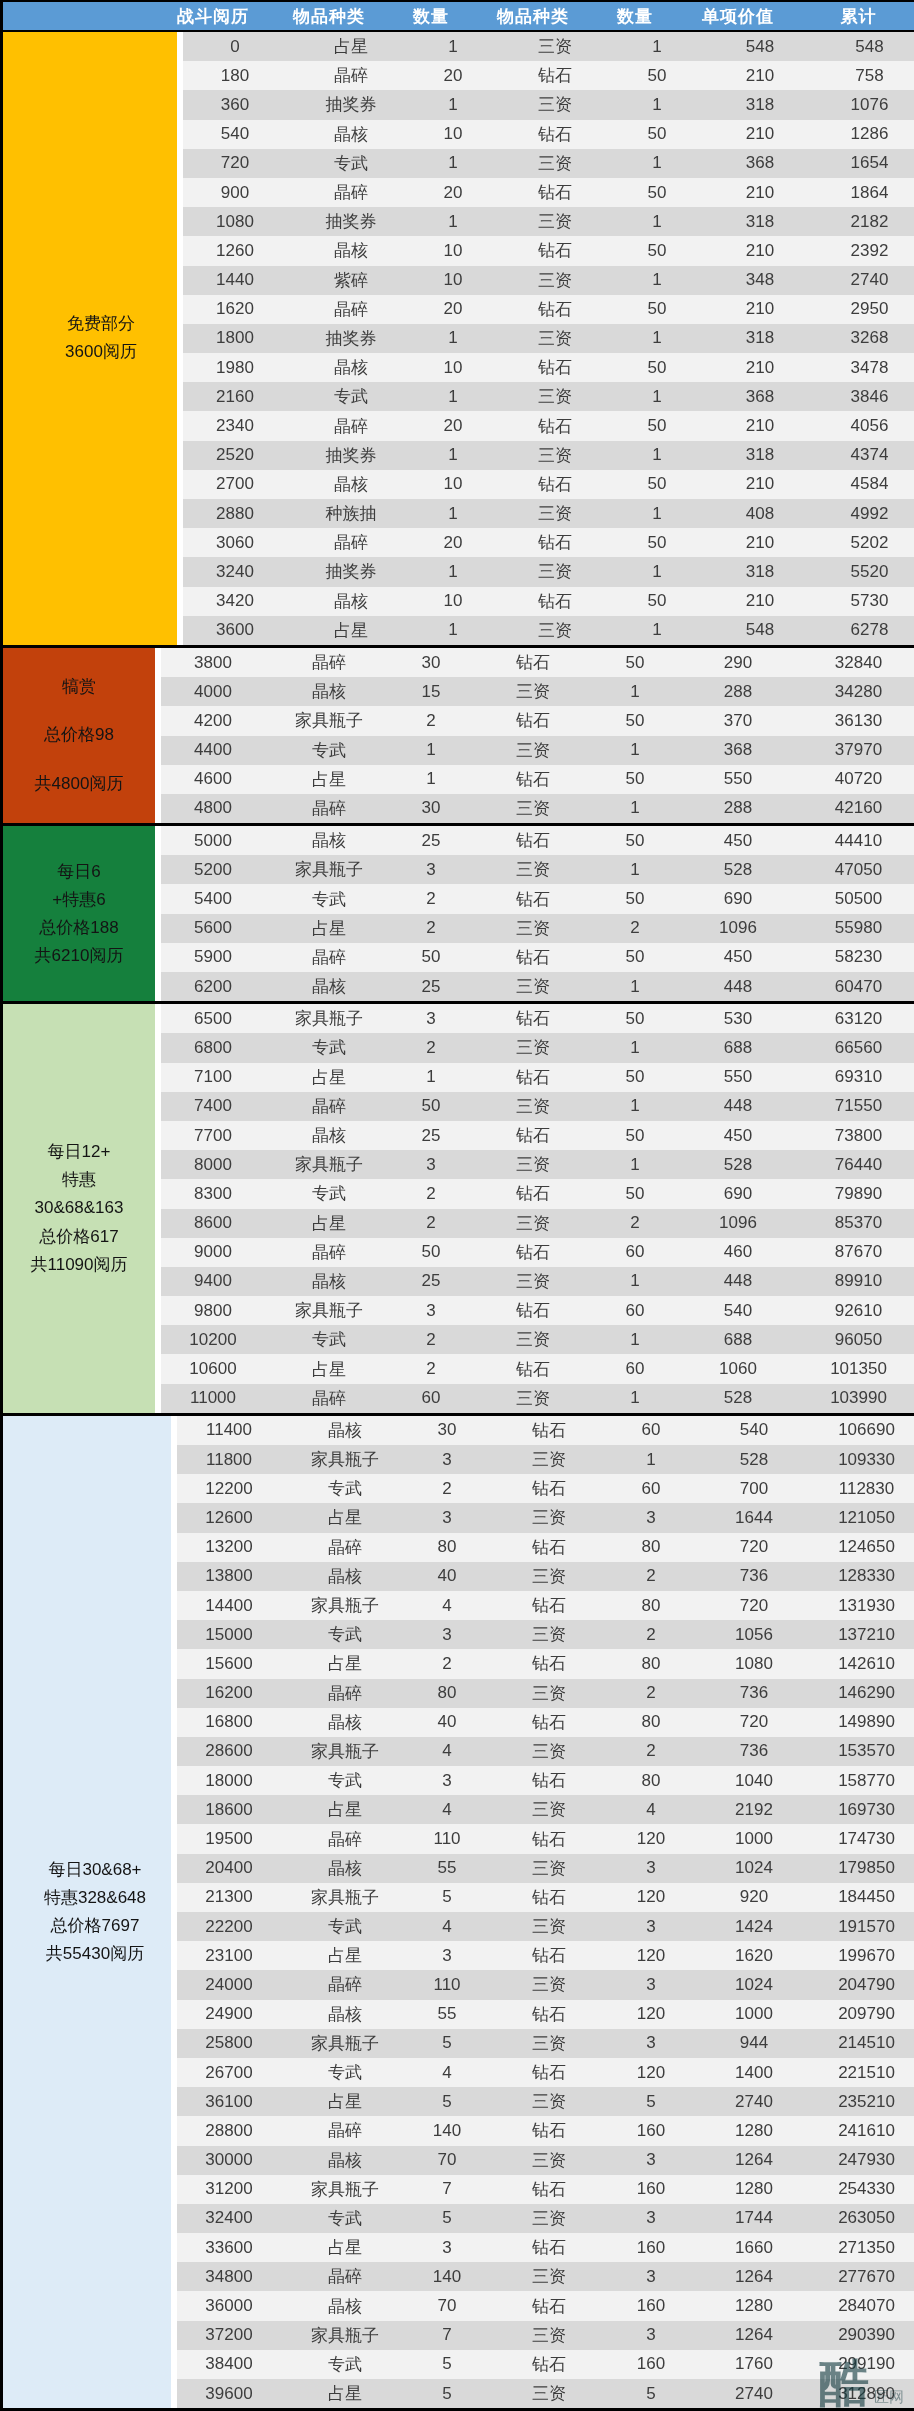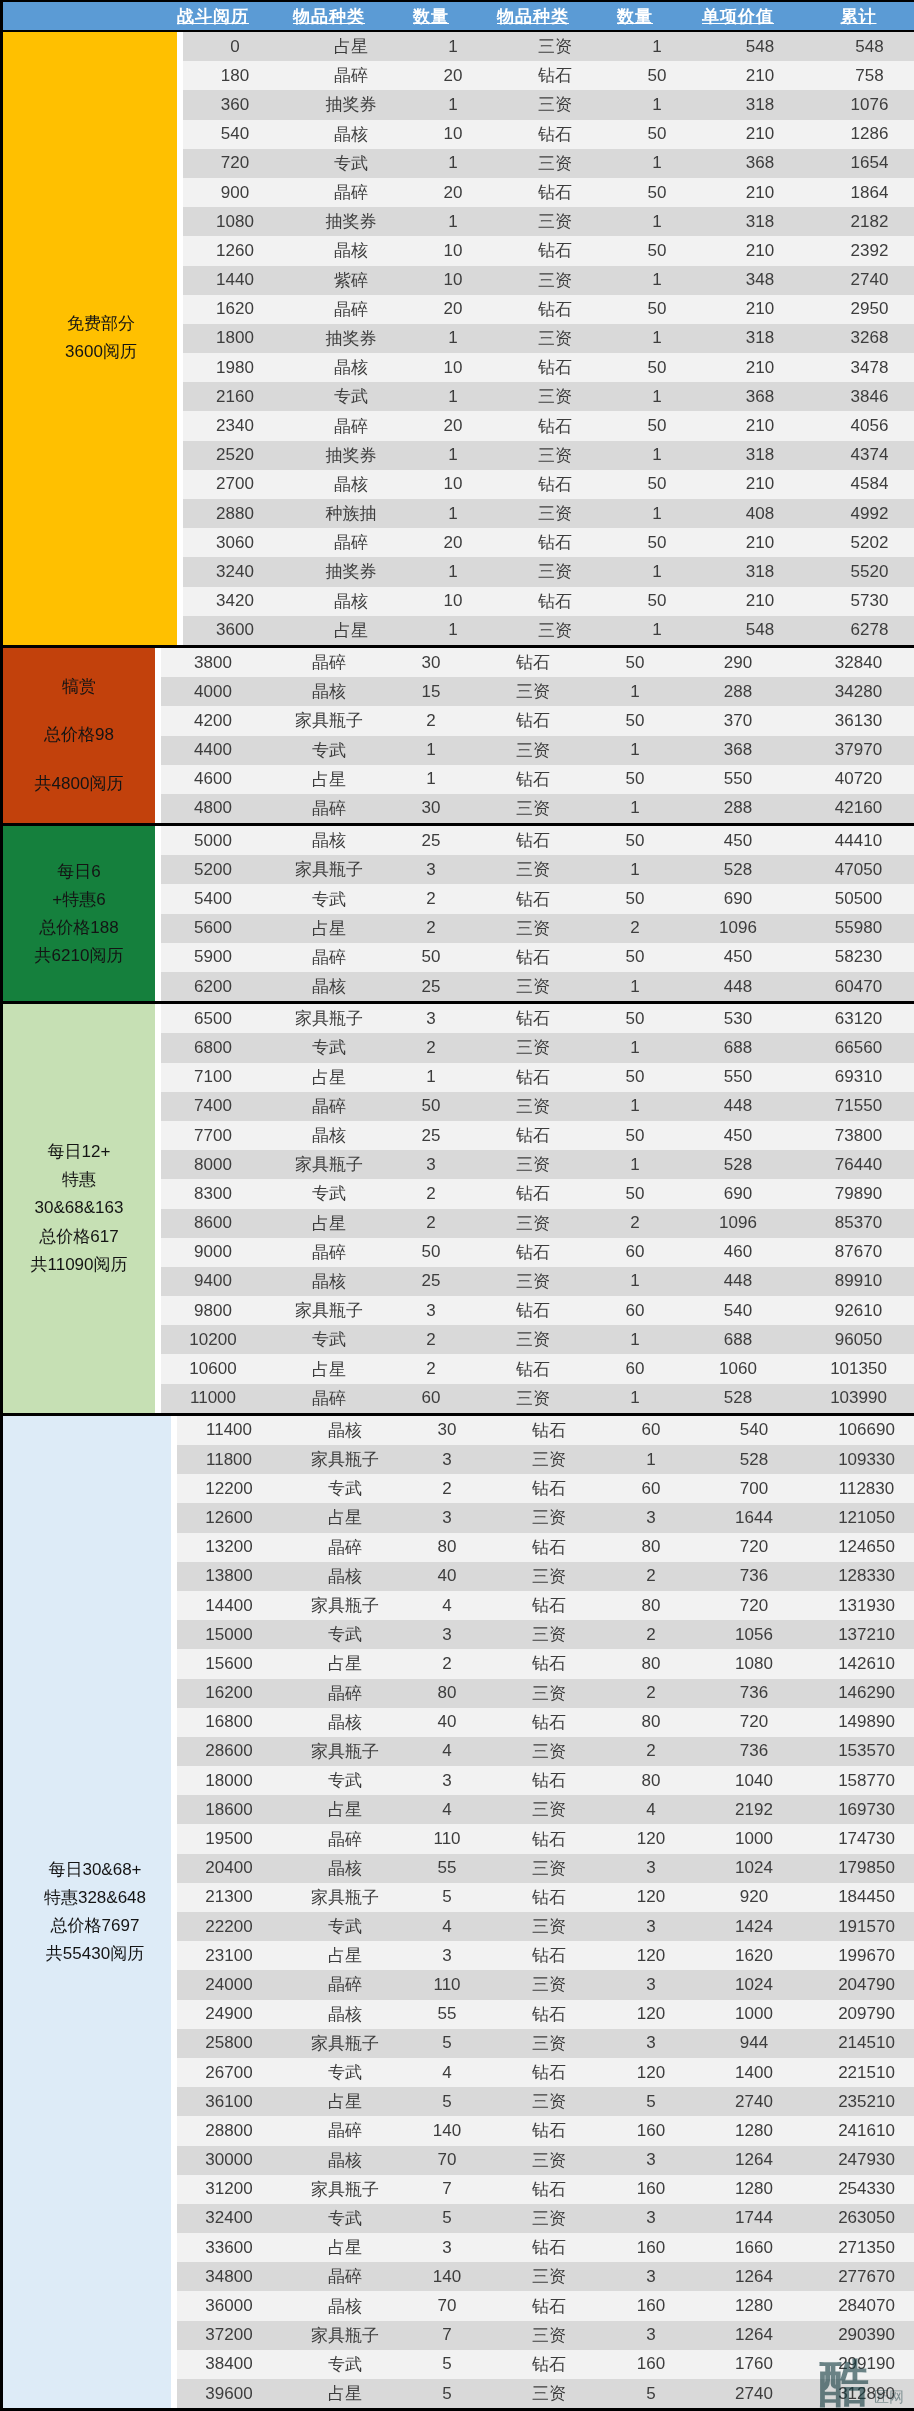--- a/index.html
+++ b/index.html
@@ -1,20 +1,20 @@
 <!DOCTYPE html>
 <html><head>
 <meta charset="utf-8">
 <style>
   html,body{margin:0;padding:0;background:#fff;}
   body{width:914px;font-family:"Liberation Sans","DejaVu Sans",sans-serif;}
   .table{position:relative;width:914px;box-sizing:border-box;
          border-left:3px solid #000;border-top:2px solid #000;border-bottom:3px solid #000;}
   .header{display:flex;background:#5B9BD5;border-bottom:2px solid #000;height:28px;}
-  .hcell{color:#fff;font-weight:bold;font-size:17px;display:flex;align-items:center;justify-content:center;letter-spacing:1px;text-decoration:underline;}
+  .hcell{color:#fff;font-weight:bold;font-size:17px;display:flex;align-items:center;justify-content:center;letter-spacing:1px;}
   .w-label{width:158px;}
   .w0{width:104px;}.w1{width:128px;}.w2{width:76px;}.w3{width:128px;}.w4{width:76px;}.w5{width:130px;}.w6{flex:1;}
   .section{display:flex;}
   .section + .section{border-top:3px solid #000;}
   .label{width:152px;border-right:6px solid #fff;display:flex;flex-direction:column;
          justify-content:center;align-items:center;text-align:center;
          font-size:17px;color:#141414;line-height:1.65;}
   .rows{flex:1;display:flex;flex-direction:column;}
   .row{display:flex;height:29.2px;}
   .row.dark{background:#D9D9D9;}

